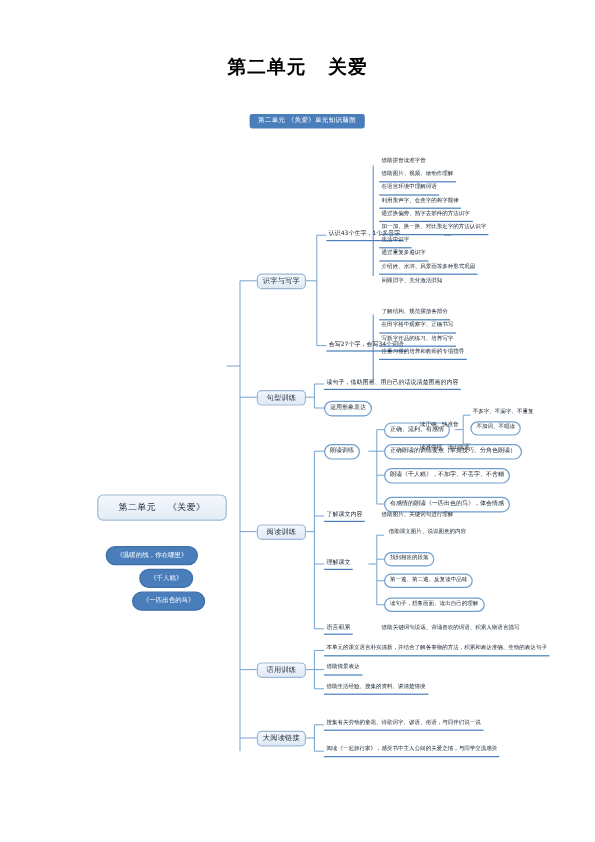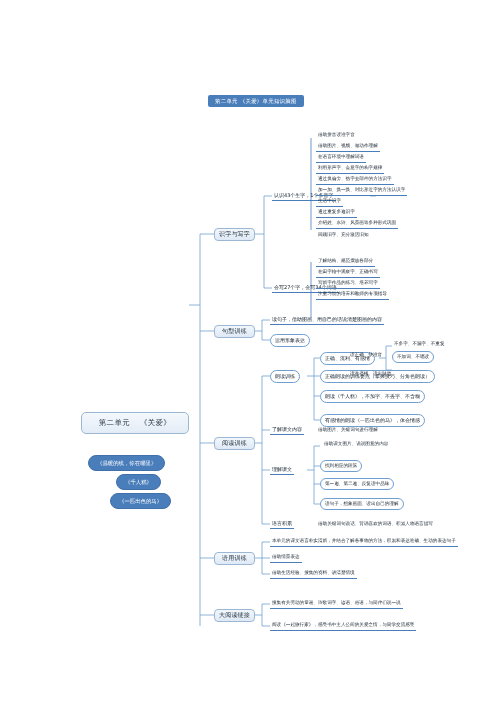--- a/index.html
+++ b/index.html
@@ -80,20 +80,23 @@
   .leaf.round{
     border:1px solid #6f9fd0;border-radius:6px;background:#fff;
     padding:1px 4px;
   }
 </style>
 </head>
 <body>
 
 <div class="page">
 
+  <div class="doc-title">
+    <span>第二单元</span><span class="gap"></span><span>关爱</span>
+  </div>
   <div class="map-badge">第二单元 《关爱》单元知识脑图</div>
 
   <div class="map">
 
     <svg viewBox="0 0 496 540">
       <g fill="none" stroke="#6f9fd0" stroke-width="0.8">
 
         <path d="M189 187 H200"></path>
         <path d="M200 116 V508"></path>
         <path d="M200 116 H214"></path>

